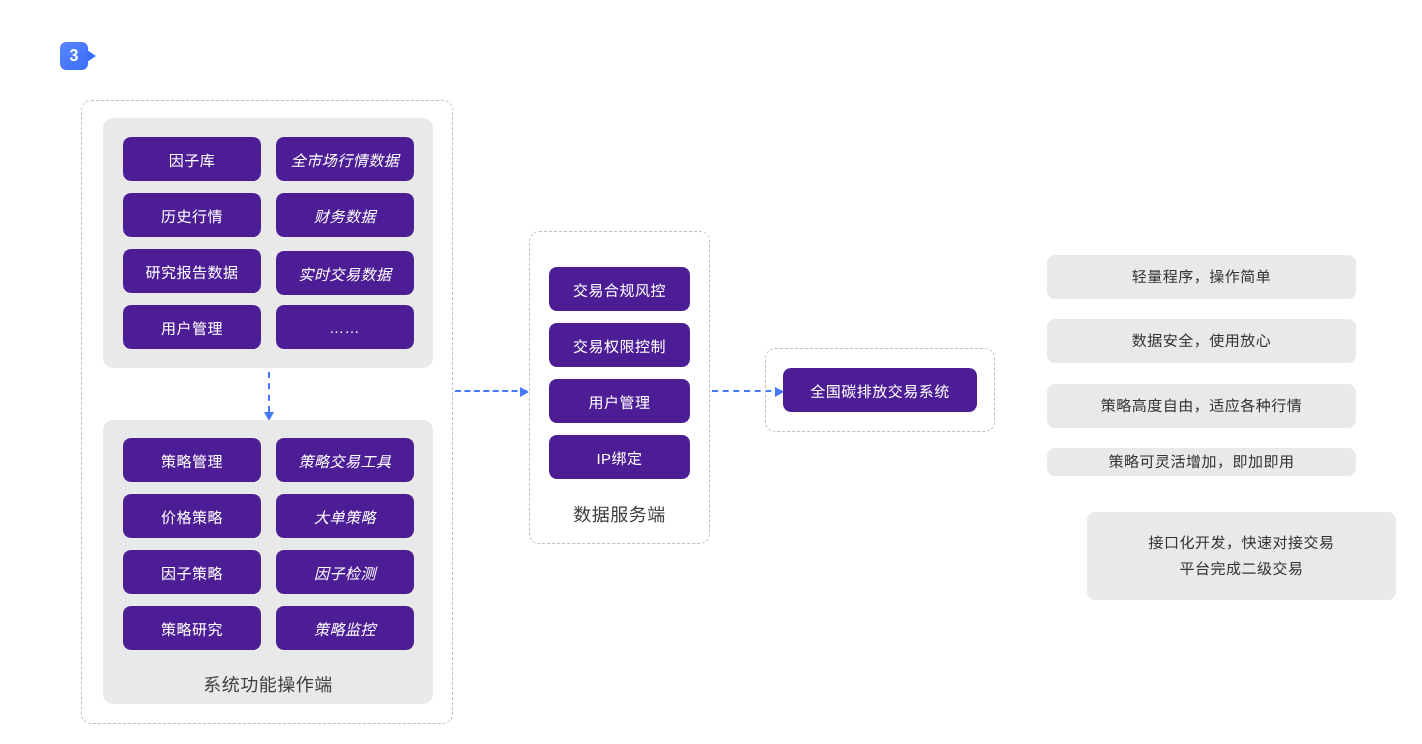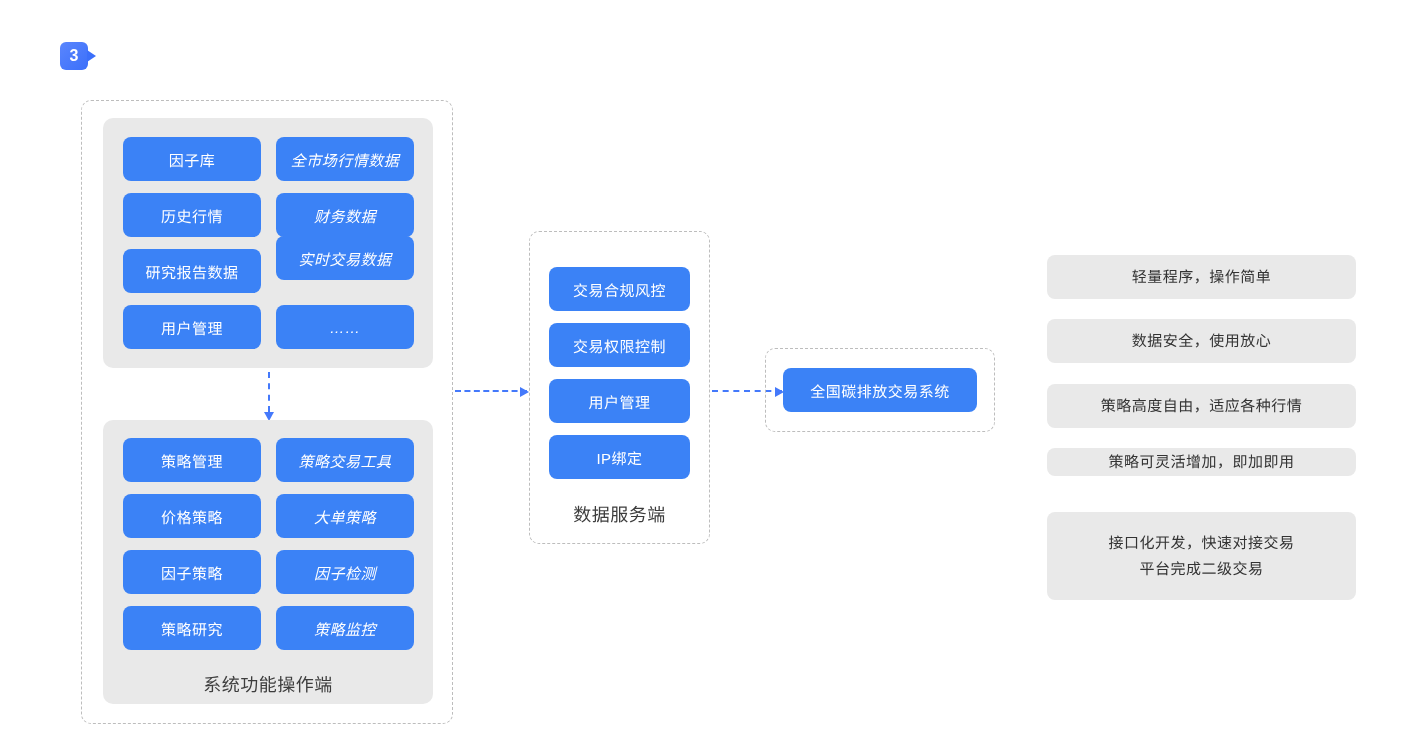--- a/index.html
+++ b/index.html
@@ -54,21 +54,21 @@
     box-sizing: border-box;
   }
   .gray-panel {
     position: absolute;
     background: #e9e9e9;
     border-radius: 10px;
     box-sizing: border-box;
   }
   .blue-chip {
     position: absolute;
-    background: #3b82f6;
+    background: #4c1d95;
     border-radius: 8px;
     color: #ffffff;
     font-size: 15px;
     display: flex;
     align-items: center;
     justify-content: center;
     box-sizing: border-box;
     letter-spacing: 0.5px;
     white-space: nowrap;
   }
@@ -163,21 +163,21 @@
 
 <div class="dashed-box" id="left-dashed"></div>
 
 <div class="gray-panel" id="left-top-panel"></div>
 
 <div class="blue-chip lcell lcol-a" style="top:137px">因子库</div>
 <div class="blue-chip lcell lcol-b" style="top:137px">全市场行情数据</div>
 <div class="blue-chip lcell lcol-a" style="top:193px">历史行情</div>
 <div class="blue-chip lcell lcol-b" style="top:193px">财务数据</div>
 <div class="blue-chip lcell lcol-a" style="top:249px">研究报告数据</div>
-<div class="blue-chip lcell lcol-b" style="top:236px">实时交易数据</div>
+<div class="blue-chip lcell lcol-b" style="top:251px">实时交易数据</div>
 <div class="blue-chip lcell lcol-a" style="top:305px">用户管理</div>
 <div class="blue-chip lcell lcol-b" style="top:305px">……</div>
 
 <div class="v-arrow" id="arrow-left-internal"></div>
 
 <div class="gray-panel" id="left-bot-panel"></div>
 
 <div class="blue-chip lcell lcol-a" style="top:438px">策略管理</div>
 <div class="blue-chip lcell lcol-b" style="top:438px">策略交易工具</div>
 <div class="blue-chip lcell lcol-a" style="top:494px">价格策略</div>
@@ -214,16 +214,16 @@
 </div>
 
 <div class="feature-card" style="top:384px; height:44px">
   <span>策略高度自由，适应各种行情</span>
 </div>
 
 <div class="feature-card" style="top:448px; height:28px">
   <span>策略可灵活增加，即加即用</span>
 </div>
 
-<div class="feature-card" style="top:512px; height:88px; flex-direction:column;">
+<div class="feature-card" style="top:512px; height:88px; flex-direction:column;margin-left:40px;">
   <span>接口化开发，快速对接交易</span>
   <span>平台完成二级交易</span>
 </div>
 
 </body></html>

